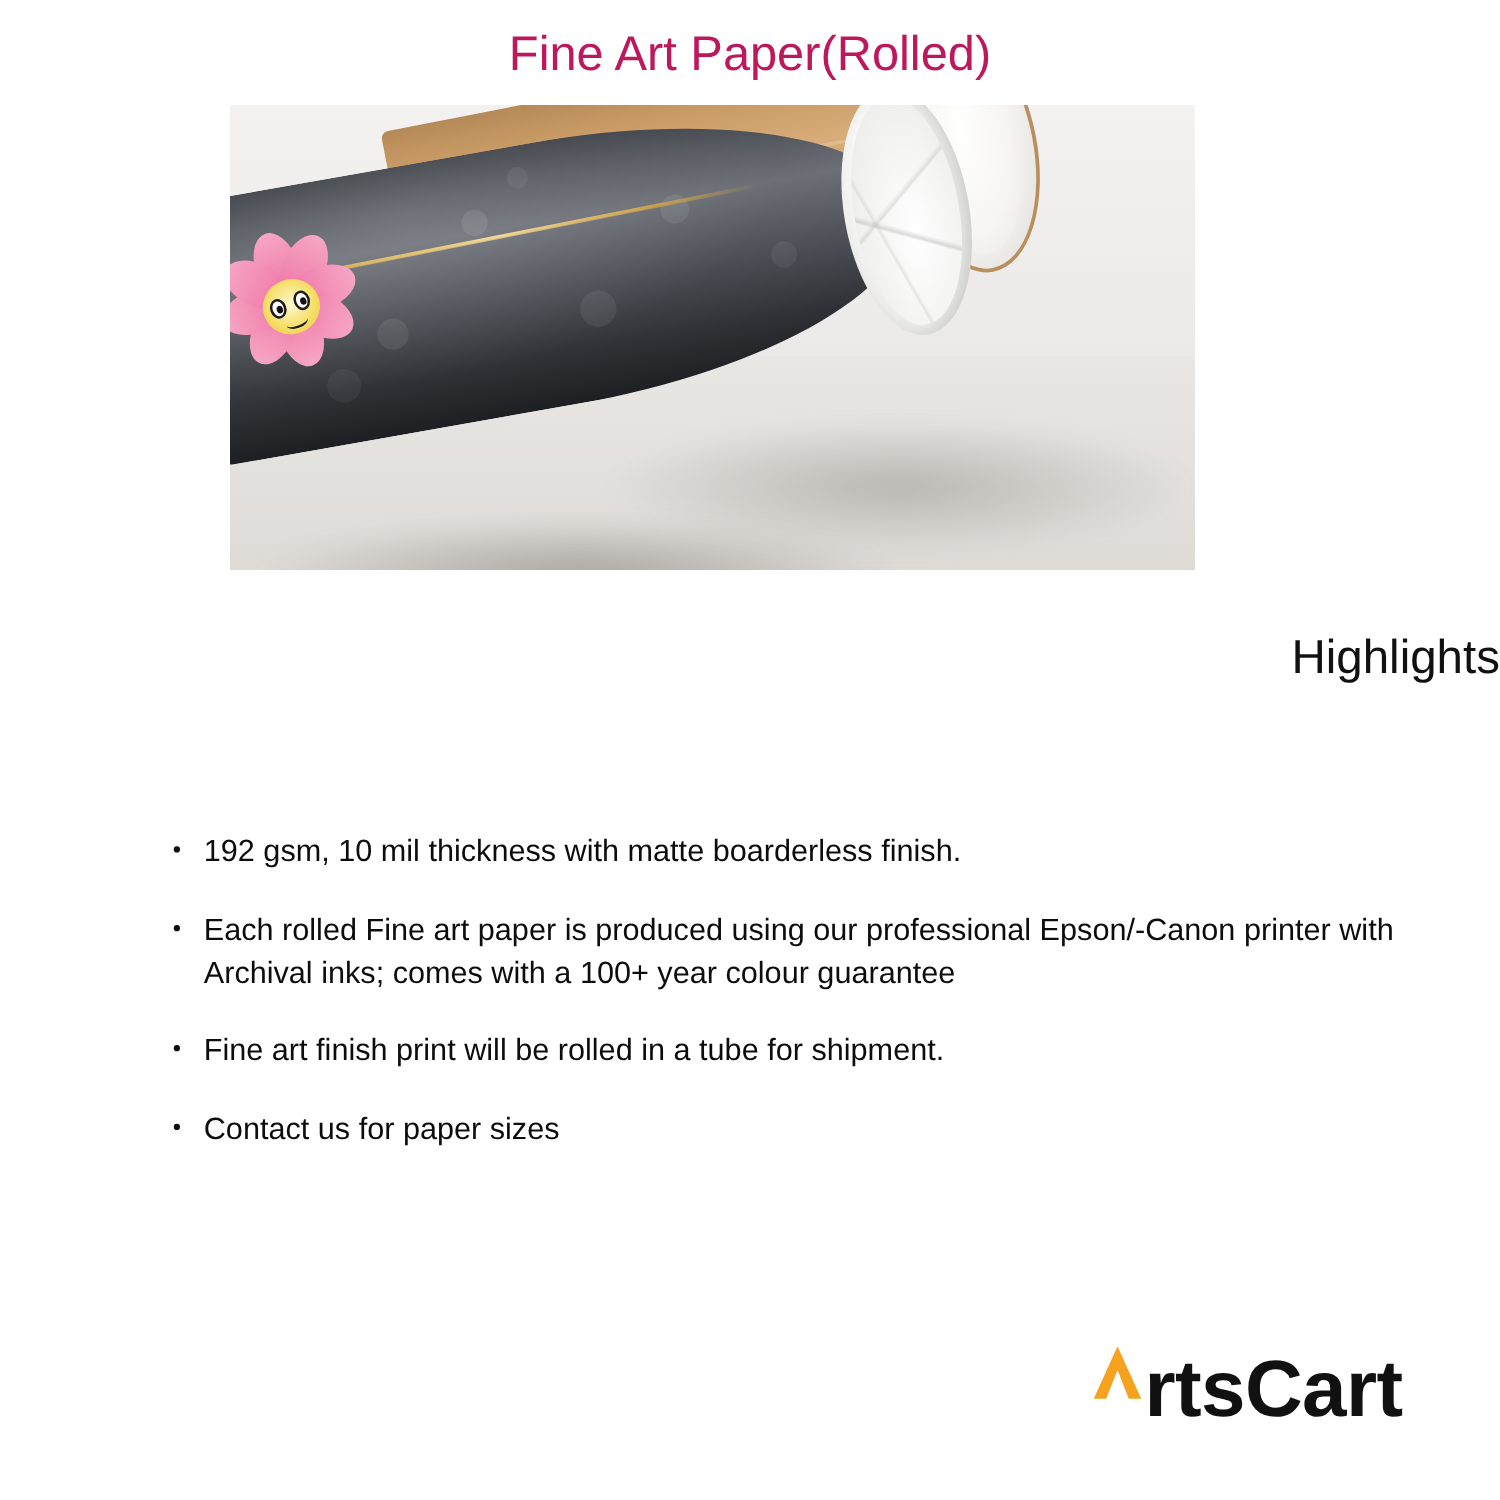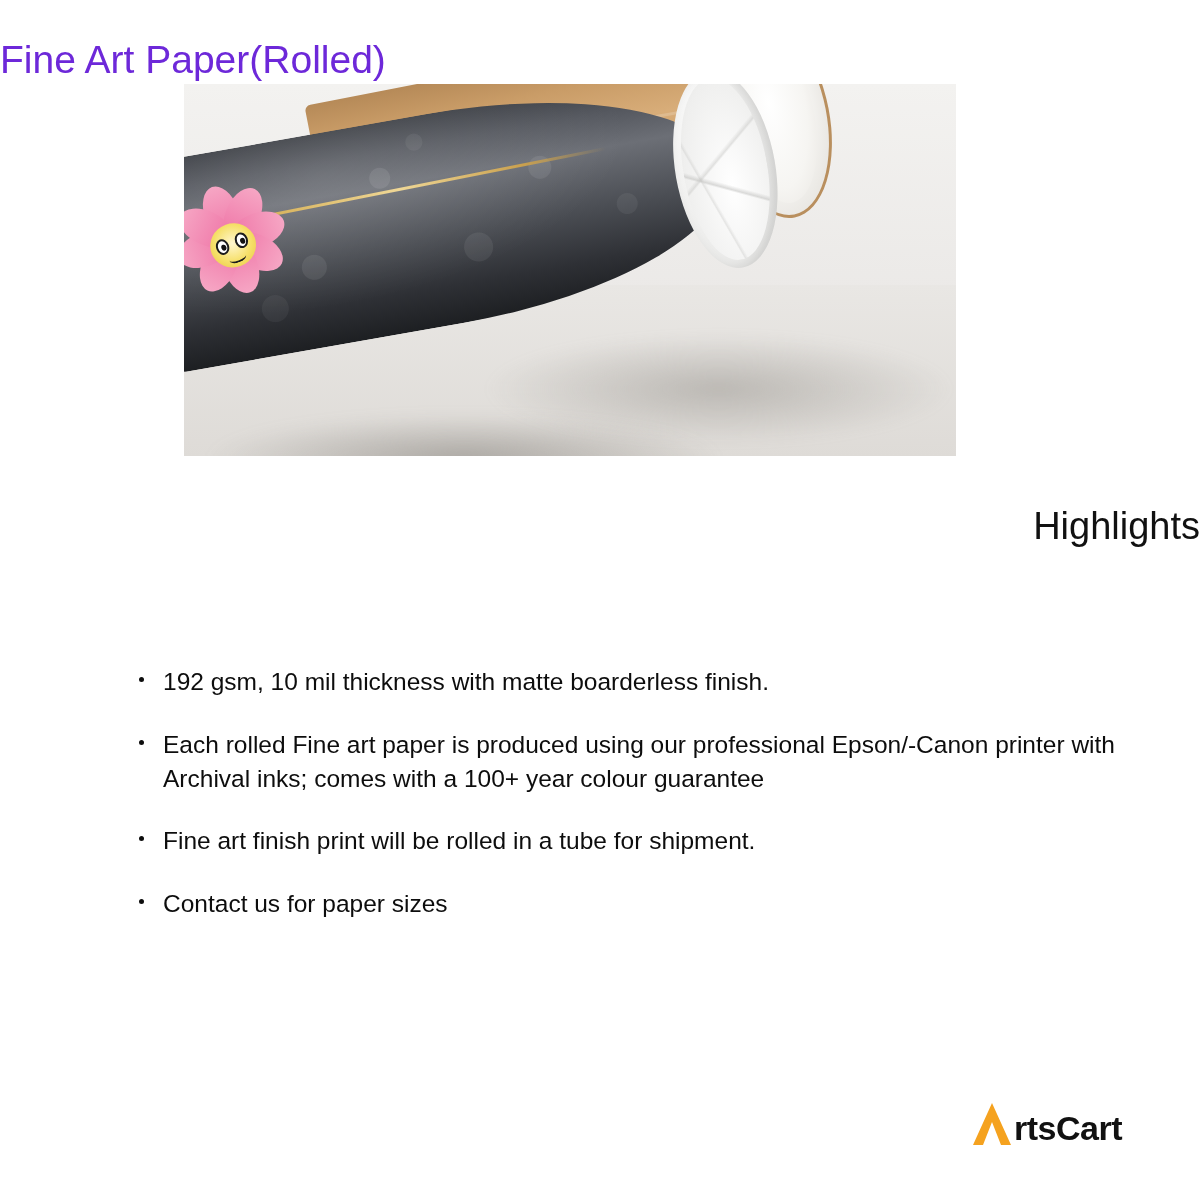--- a/index.html
+++ b/index.html
@@ -17,26 +17,27 @@
   }
 
   .page {
     width: 1200px;
     height: 1200px;
     position: relative;
     box-sizing: border-box;
   }
 
   .title {
+    text-align: center;
     font-size: 39px;
     font-weight: 400;
     letter-spacing: 0px;
     margin: 0;
-    padding-top: 38px;
-    color: #6d28d9;
+    padding-top: 22px;
+    color: #be185d;
     font-family: "Liberation Sans", sans-serif;
   }
 
   .hero-wrap {
     position: absolute;
     left: 184px;
     top: 84px;
     width: 772px;
     height: 372px;
     overflow: hidden;
@@ -254,22 +255,22 @@
     height: 5px;
     border-radius: 50%;
     background: #0d0d0d;
   }
 
   .logo {
     position: absolute;
     right: 78px;
     bottom: 52px;
     display: flex;
-    align-items: flex-end;
-    font-size: 34px;
+    align-items: flex-start;
+    font-size: 64px;
     font-weight: 700;
     letter-spacing: -0.5px;
   }
   .logo .a-mark {
     position: relative;
     width: 40px;
     height: 48px;
     margin-right: 2px;
   }
   .logo .a-mark svg { display: block; }

